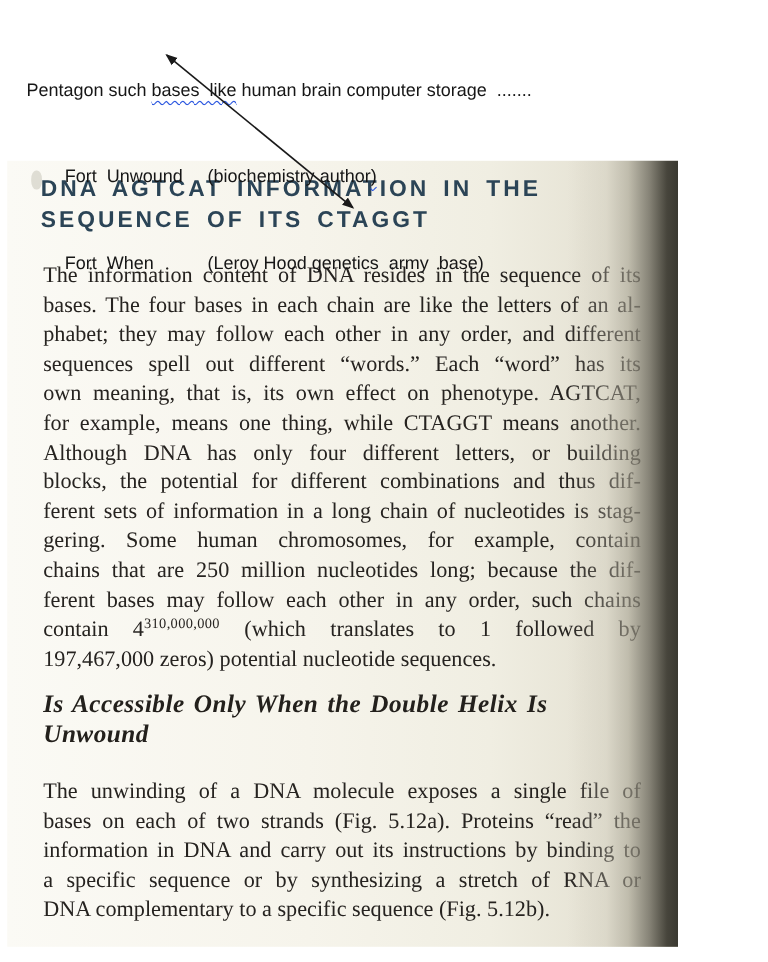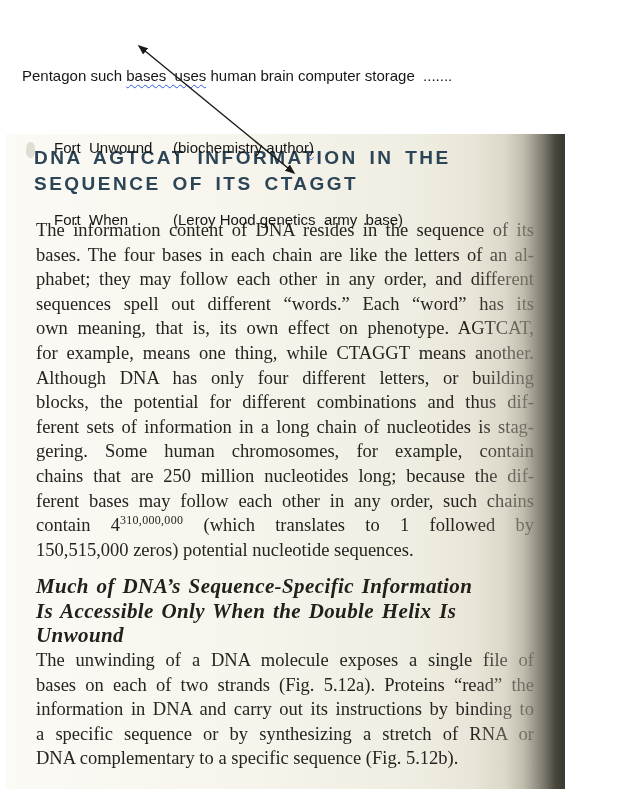--- a/index.html
+++ b/index.html
@@ -116,21 +116,21 @@
     letter-spacing: 0.4px;
     word-spacing: 2px;
     color: #23201c;
     z-index: 2;
   }
 </style>
 </head>
 <body>
 
 <div class="annotation">
-  <div class="ann-line"><span>Pentagon such </span><span class="squiggle">bases  uses</span><span> human brain computer storage  .......</span></div>
+  <div class="ann-line"><span>Pentagon such </span><span class="squiggle">bases  like</span><span> human brain computer storage  .......</span></div>
   <div class="ann-line"><span class="ann-col1">Fort</span><span class="ann-col2">Unwound</span><span>(biochemistry author</span><span class="squiggle">)</span></div>
   <div class="ann-line"><span class="ann-col1">Fort</span><span class="ann-col2">When</span><span>(Leroy Hood genetics  army  base)</span></div>
 </div>
 
 <div class="scan-page">
   <div class="scan-smudge"></div>
 
   <div class="scan-heading">
     <div>DNA AGTCAT INFORMATION IN THE</div>
     <div>SEQUENCE OF ITS CTAGGT</div>
@@ -143,25 +143,24 @@
     <div class="jline">sequences spell out different “words.” Each “word” has its</div>
     <div class="jline">own meaning, that is, its own effect on phenotype. AGTCAT,</div>
     <div class="jline">for example, means one thing, while CTAGGT means another.</div>
     <div class="jline">Although DNA has only four different letters, or building</div>
     <div class="jline">blocks, the potential for different combinations and thus dif-</div>
     <div class="jline">ferent sets of information in a long chain of nucleotides is stag-</div>
     <div class="jline">gering. Some human chromosomes, for example, contain</div>
     <div class="jline">chains that are 250 million nucleotides long; because the dif-</div>
     <div class="jline">ferent bases may follow each other in any order, such chains</div>
     <div class="jline"><span>contain 4</span><span class="sup">310,000,000</span><span> (which translates to 1 followed by</span></div>
-    <div class="nline">150,515,000 zeros) potential nucleotide sequences.</div>
+    <div class="nline">197,467,000 zeros) potential nucleotide sequences.</div>
   </div>
 
   <div class="scan-subheading">
-    <div>Much of DNA’s Sequence-Specific Information</div>
     <div>Is Accessible Only When the Double Helix Is</div>
     <div>Unwound</div>
   </div>
 
   <div class="scan-body para2">
     <div class="jline">The unwinding of a DNA molecule exposes a single file of</div>
     <div class="jline">bases on each of two strands (Fig. 5.12a). Proteins “read” the</div>
     <div class="jline">information in DNA and carry out its instructions by binding to</div>
     <div class="jline">a specific sequence or by synthesizing a stretch of RNA or</div>
     <div class="nline">DNA complementary to a specific sequence (Fig. 5.12b).</div>

